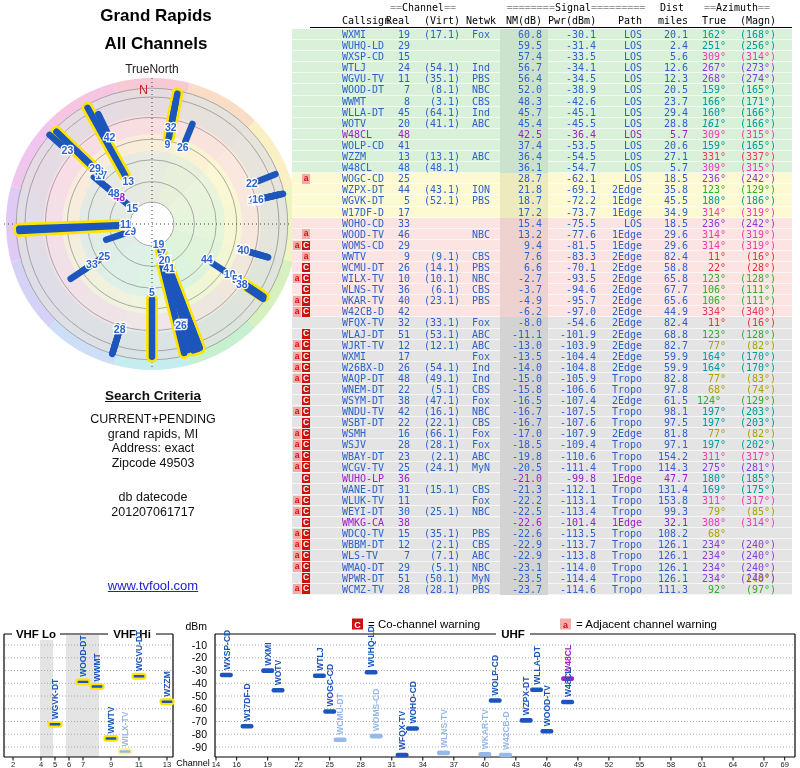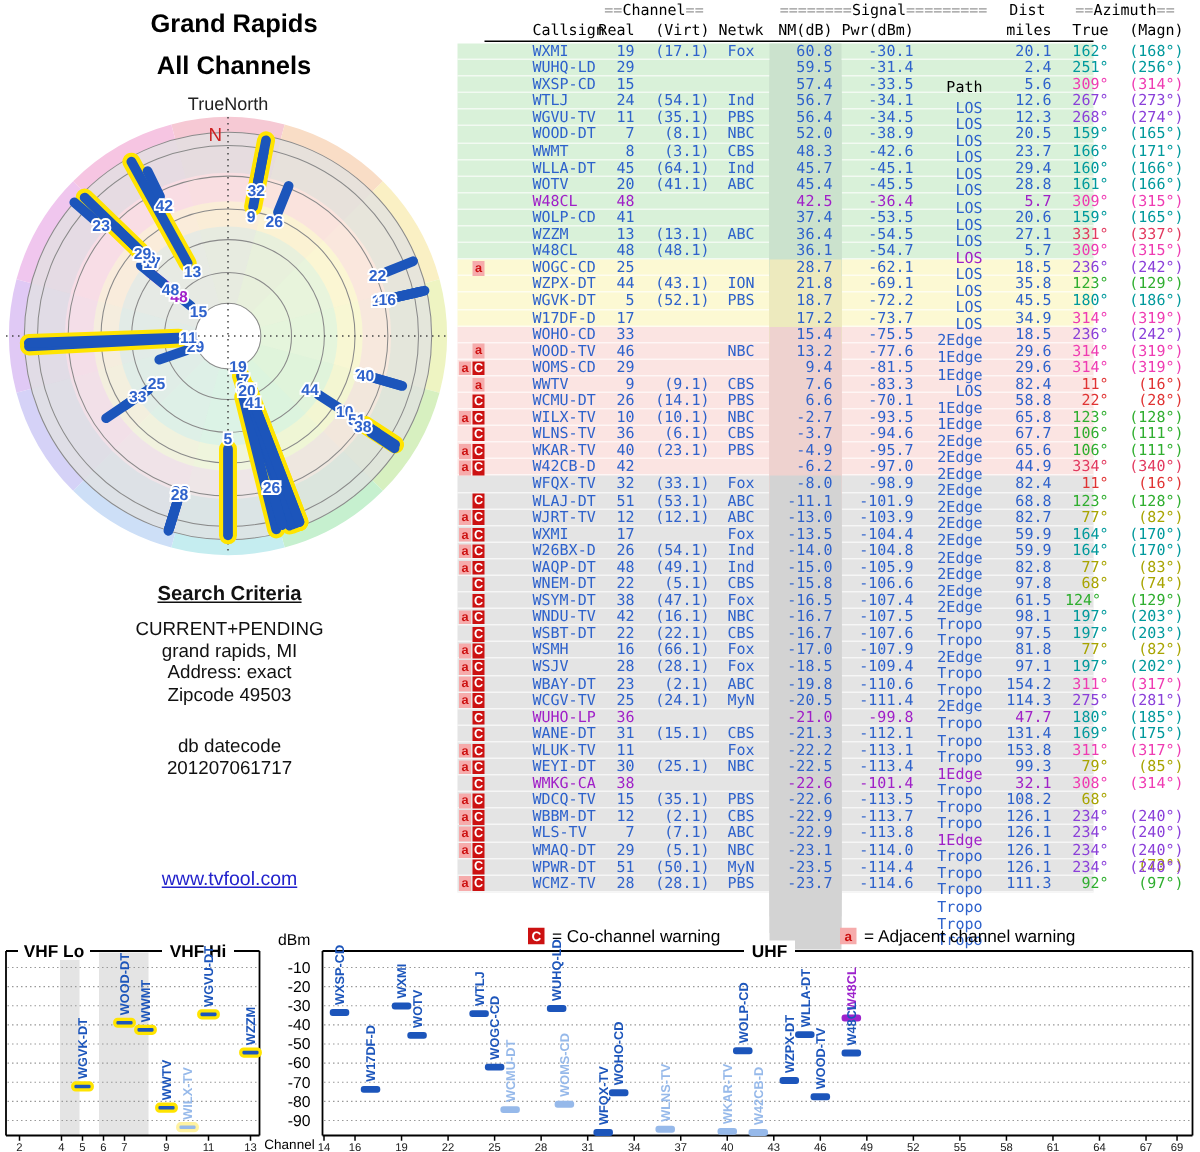--- a/index.html
+++ b/index.html
@@ -6,37 +6,37 @@
   #root{position:relative;width:800px;height:768px;background:#fff;overflow:hidden;}
   .abs{position:absolute;}
   .ttl{left:0;top:6px;width:312px;text-align:center;font-size:17px;font-weight:bold;color:#000;}
   #title2{top:34px;}
   #search-block{left:20px;top:388px;width:266px;text-align:center;color:#111;}
   #search-head{font-size:13.5px;font-weight:bold;text-decoration:underline;margin-bottom:9px;}
   .sline{font-size:12.5px;line-height:14.5px;}
   #db-block{margin-top:20px;}
   #site-link{left:20px;top:578px;width:266px;text-align:center;font-size:13px;color:#2222cc;text-decoration:underline;cursor:pointer;}
   
-  #tbl{left:305px;top:2px;width:424px;font-family:"DejaVu Sans Mono",monospace;font-size:10px;color:#000;}
+  #tbl{left:292px;top:2px;width:500px;font-family:"DejaVu Sans Mono",monospace;font-size:10px;color:#000;}
   .trow{display:grid;grid-template-columns:18px 74px 28px 50px 38px 48px 58px 46px 40px 38px 52px;height:11.1px;line-height:11.1px;}
   .hrow{height:12.5px;line-height:12.5px;}
   #hline{margin-left:18px;border-top:1px solid #000;height:1px;}
   .eq{color:#999;}
   .h-ch{grid-column:3/5;text-align:center;}
   .h-sig{grid-column:6/9;text-align:center;}
   .h-dist{grid-column:9;text-align:right;padding-right:8px;}
   .h-az{grid-column:10/12;text-align:center;}
   .ra{text-align:right;}
   .ct{text-align:center;}
   .c-cs{padding-left:4px;white-space:nowrap;margin-left:28px;}
   .c-re{padding-right:2px;}
   .c-vi{padding-right:2px;}
   .c-nm{padding-right:6px;}
   .c-pw{padding-right:10px;}
-  .c-pa{padding-right:10px;margin-top:38px;}
+  .c-pa{padding-right:10px;}
   .c-di{padding-right:4px;}
   .c-at{padding-right:4px;}
   .c-am{padding-right:6px;}
   .drow{color:#2e62cc;border-bottom:1px solid rgba(255,255,255,0.65);box-sizing:border-box;}
   .drow.pp{color:#a020c8;}
   .zg{background:#d9f1d9;} .zg .c-nm{background:#cbe2cd;}
   .zy{background:#fcf9d3;} .zy .c-nm{background:#edeabe;}
   .zp{background:#fbe4e2;} .zp .c-nm{background:#eed2cf;}
   .ze{background:#e4e4e4;} .ze .c-nm{background:#d3d3d3;}
   .mk{display:flex;justify-content:flex-end;gap:1px;align-items:center;height:11.1px;}
@@ -329,21 +329,21 @@
         <div class="trow drow zg">
           <span class="mk"></span>
           <span class="c-cs">WOTV</span>
           <span class="ra c-re">20</span>
           <span class="ra c-vi">(41.1)</span>
           <span class="ct">ABC</span>
           <span class="ra c-nm">45.4</span>
           <span class="ra c-pw">-45.5</span>
           <span class="ra c-pa">LOS</span>
           <span class="ra c-di">28.8</span>
-          <span class="ra c-at" style="color: rgb(0, 153, 156);">161°</span>
+          <span class="ra c-at" style="color: rgb(0, 153, 156); font-style: italic;">161°</span>
           <span class="ra c-am" style="color: rgb(0, 153, 156);">(166°)</span>
         </div>
         <div class="trow drow zg pp">
           <span class="mk"></span>
           <span class="c-cs">W48CL</span>
           <span class="ra c-re">48</span>
           <span class="ra c-vi"></span>
           <span class="ct"></span>
           <span class="ra c-nm">42.5</span>
           <span class="ra c-pw">-36.4</span>
@@ -582,21 +582,21 @@
           <span class="ra c-at" style="color: rgb(226, 58, 95);">334°</span>
           <span class="ra c-am" style="color: rgb(226, 58, 95);">(340°)</span>
         </div>
         <div class="trow drow ze">
           <span class="mk"></span>
           <span class="c-cs">WFQX-TV</span>
           <span class="ra c-re">32</span>
           <span class="ra c-vi">(33.1)</span>
           <span class="ct">Fox</span>
           <span class="ra c-nm">-8.0</span>
-          <span class="ra c-pw">-98.9</span>
+          <span class="ra c-pw">-54.6</span>
           <span class="ra c-pa">2Edge</span>
           <span class="ra c-di">82.4</span>
           <span class="ra c-at" style="color: rgb(224, 51, 51);">11°</span>
           <span class="ra c-am" style="color: rgb(224, 51, 51);">(16°)</span>
         </div>
         <div class="trow drow ze">
           <span class="mk">
             <span class="mkC">C</span>
           </span>
           <span class="c-cs">WLAJ-DT</span>

